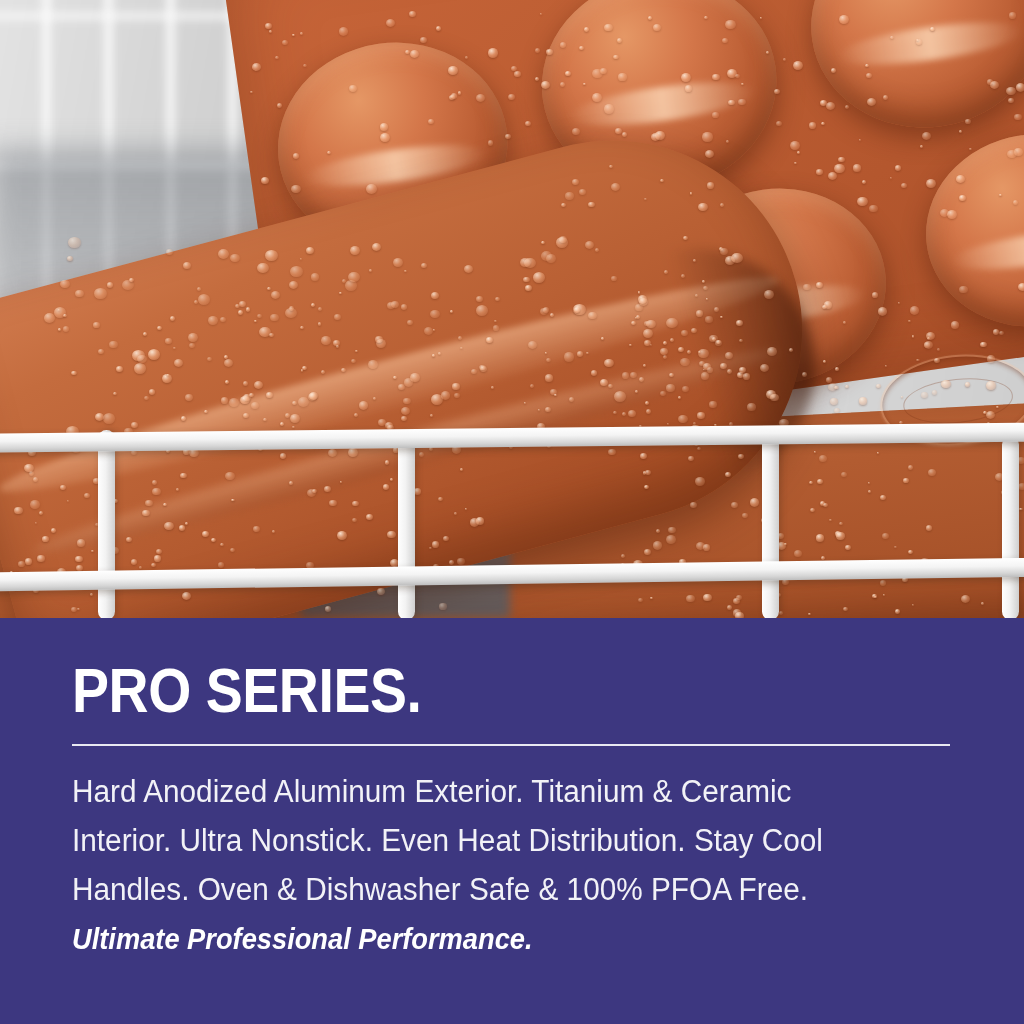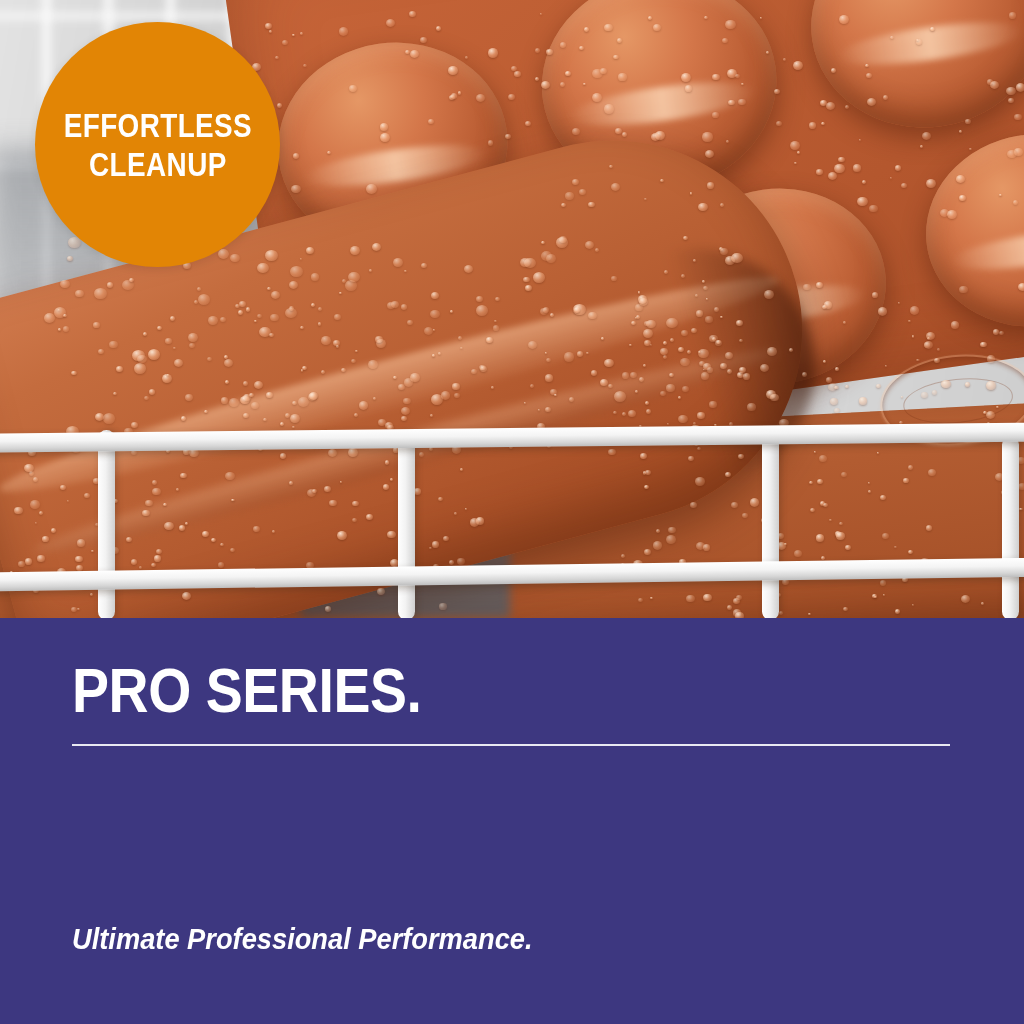--- a/index.html
+++ b/index.html
@@ -988,32 +988,31 @@
         <div class="drop" style="width: 3.95522px; height: 3.4806px; left: 620.702px; top: 572.355px; opacity: 0.91;"></div>
       </div>
 
     <div class="tine t1"></div>
     <div class="tine t2"></div>
     <div class="tine t3"></div>
     <div class="tine t4"></div>
     <div class="rail r1"></div>
     <div class="rail r2"></div>
 
-    <div class="badge" id="badge" style="background: rgb(226, 133, 5);">
-      <div class="badge-text">
-        <span>EFFORTLESS</span>
-        <span>CLEANUP</span>
-      </div>
-    </div>
 
   </div>
 
   <div class="panel" id="panel" style="background: rgb(61, 55, 128);">
     <div class="panel-inner"></div>
   </div>
 
   <h1 class="headline">PRO SERIES.</h1>
   <div class="divider" id="divider" style="background: rgb(233, 233, 242);"></div>
 
+  <div class="body-copy" id="body-copy">
+      <p class="body-line">Hard Anodized Aluminum Exterior.  Titanium &amp; Ceramic</p>
+      <p class="body-line">Interior.  Ultra Nonstick. Even Heat Distribution.  Stay Cool</p>
+      <p class="body-line">Handles. Oven &amp; Dishwasher Safe &amp; 100% PFOA Free.</p>
+    </div>
 
   <p class="tagline">Ultimate Professional Performance.</p>
 
 </div>
 
 </body></html>

